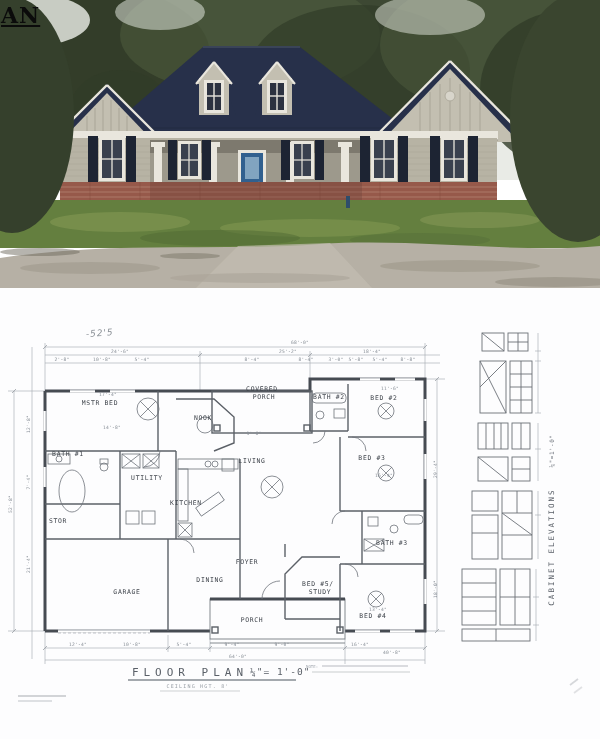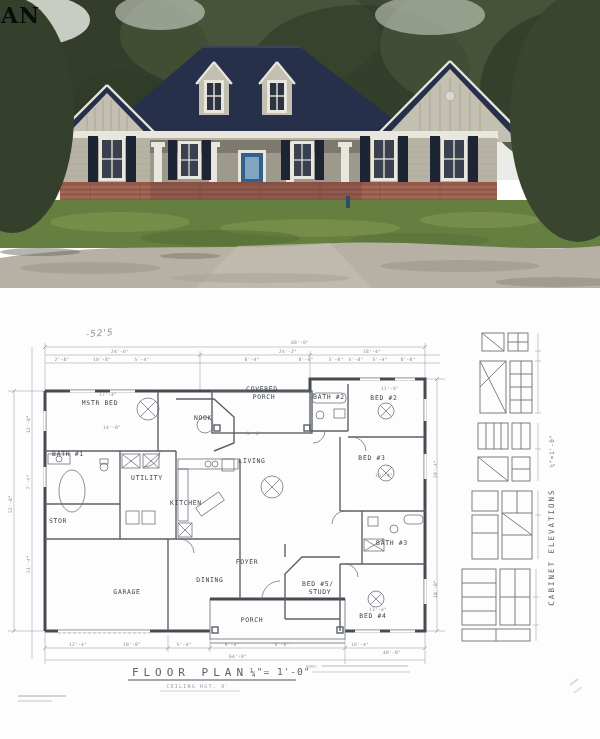--- a/index.html
+++ b/index.html
@@ -1,19 +1,19 @@
 <!DOCTYPE html>
 <html style="--c-sky: #e9ebe6; --c-trees: #3d4833; --c-trees_dark: #313c28; --c-trees_light: #556343; --c-roof: #27304a; --c-siding: #b7b3a4; --c-gable_siding: #c3bfb1; --c-porch: #9d998c; --c-trim: #e9e6dd; --c-shutters: #1d2433; --c-door: #31608f; --c-brick: #96594a; --c-grass: #647f3f; --c-dirt: #b6b0a5;"><head>
 <meta charset="utf-8">
 <style>
   html,body{margin:0;padding:0;background:#ffffff;}
   #stage{position:relative;width:600px;height:739px;background:#ffffff;overflow:hidden;
          font-family:"Liberation Sans",sans-serif;}
   #watermark{position:absolute;top:2px;left:1px;font-family:"DejaVu Serif",serif;
-             font-weight:bold;font-size:22px;color:#0b0b0b;letter-spacing:1px;z-index:5;}
+             font-weight:bold;font-size:22px;color:#0b0b0b;letter-spacing:1px;z-index:5;text-decoration:underline;}
   .photo-wrap{position:absolute;top:0;left:0;width:600px;height:288px;}
   .plan-wrap{position:absolute;top:288px;left:0;width:600px;height:451px;background:#fdfdfe;}
   svg{display:block;}
   
   .room-label{font-family:"DejaVu Sans Mono",monospace;font-size:6.4px;fill:#3f444b;
               letter-spacing:.7px;text-anchor:middle;}
   .dim-label{font-family:"DejaVu Sans Mono",monospace;font-size:4.6px;fill:#878e96;
              letter-spacing:.2px;text-anchor:middle;}
   .plan-title{font-family:"DejaVu Sans Mono",monospace;font-size:11px;fill:#5a6068;
               letter-spacing:5px;text-anchor:middle;}

